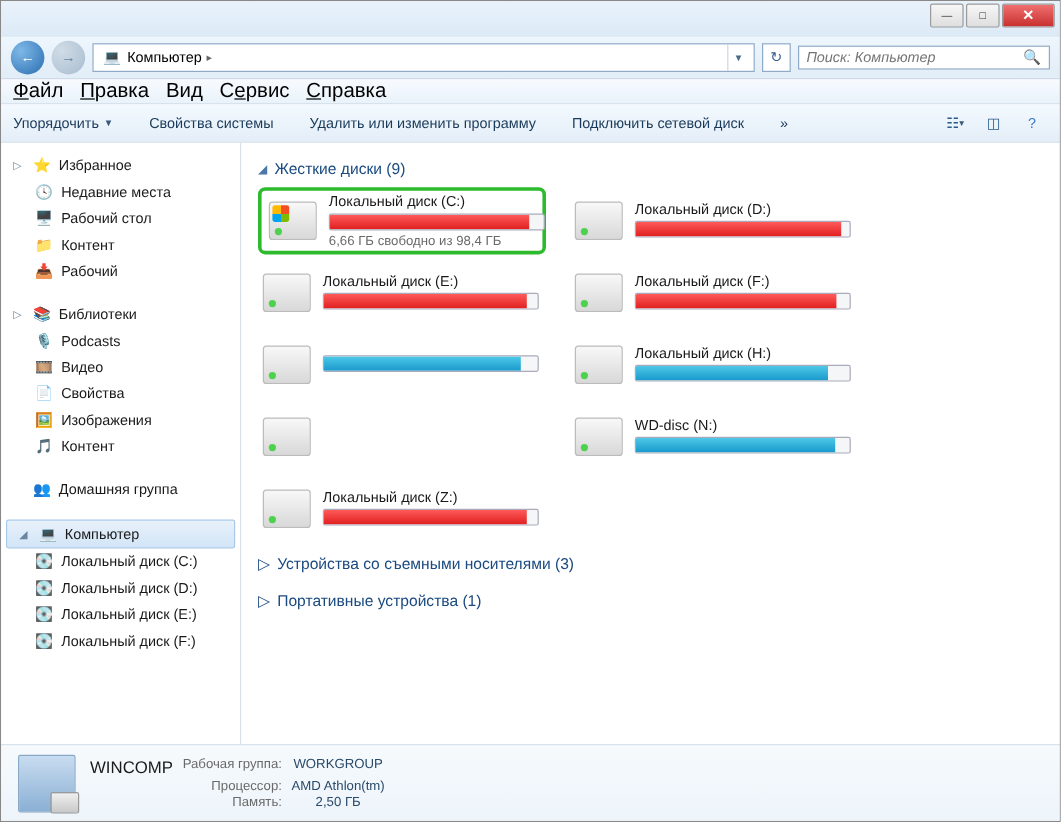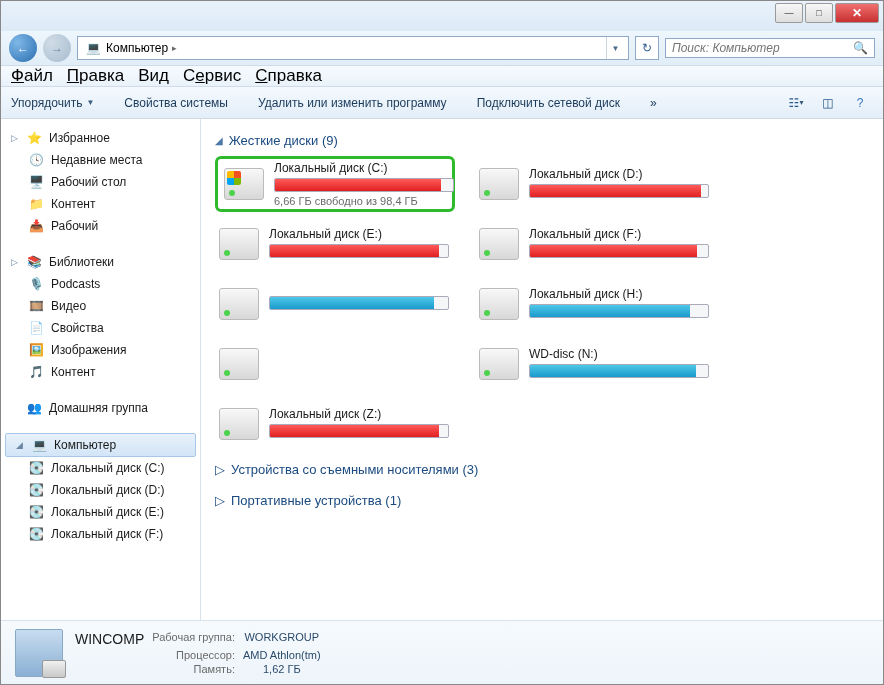--- a/index.html
+++ b/index.html
@@ -294,17 +294,17 @@
     <div class="det-icon"></div>
     <div class="det-text">
       <span class="det-name">WINCOMP</span>
       <span class="det-label">Рабочая группа:</span>
       <span class="det-val">WORKGROUP</span>
       <span></span>
       <span class="det-label">Процессор:</span>
       <span class="det-val">AMD Athlon(tm)</span>
       <span></span>
       <span class="det-label">Память:</span>
-      <span class="det-val">1,62 ГБ</span>
+      <span class="det-val">2,50 ГБ</span>
     </div>
   </div>
 
 </div>
 
 </body></html>

